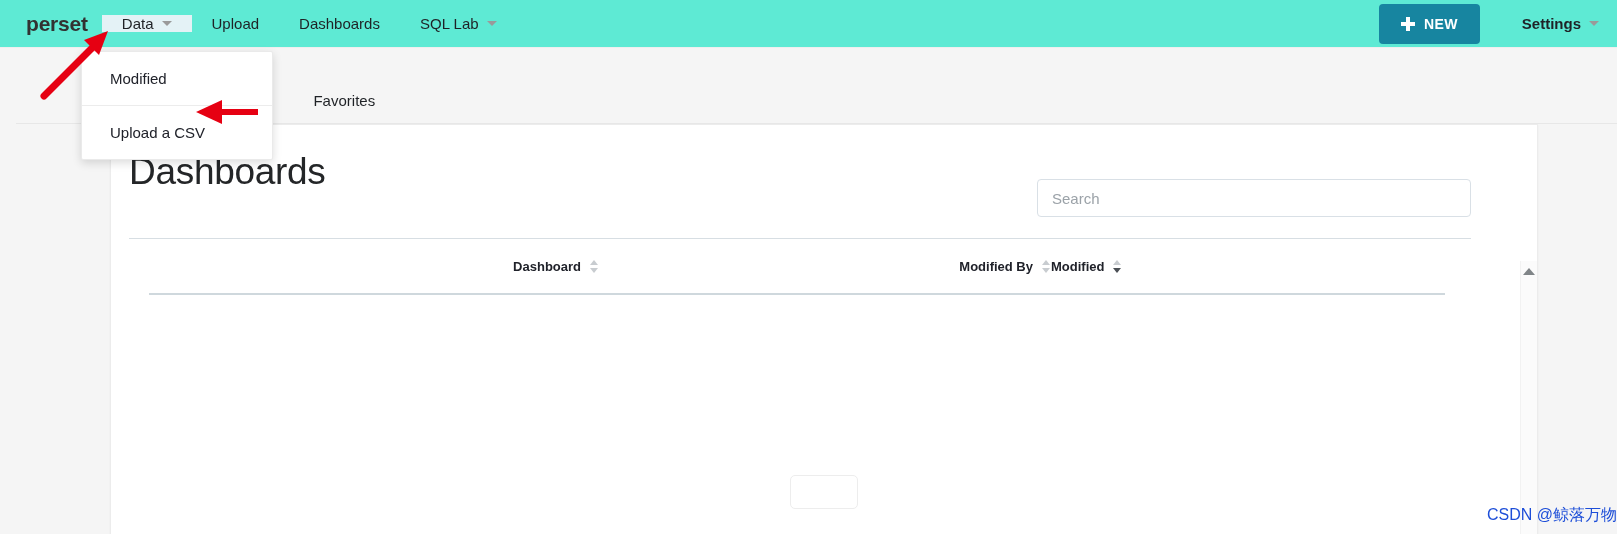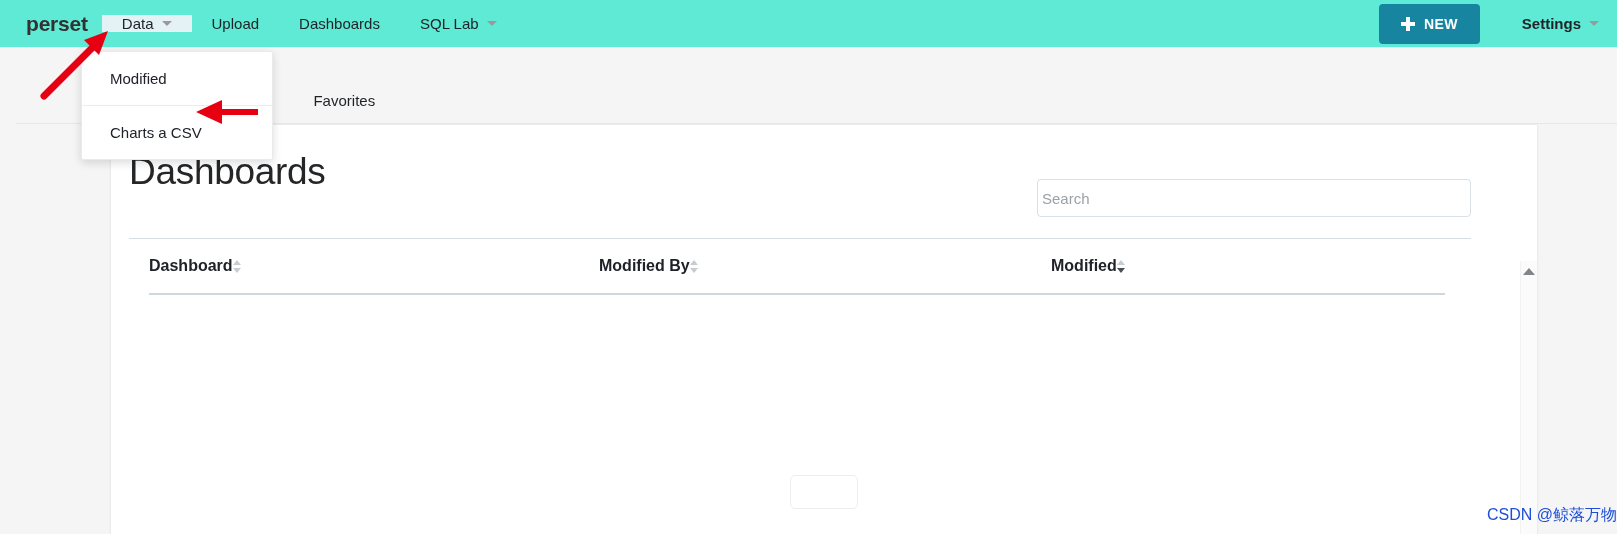--- a/index.html
+++ b/index.html
@@ -141,21 +141,21 @@
     margin: 0;
     letter-spacing: -0.3px;
   }
   .search-box {
     position: absolute;
     right: 66px; top: 54px;
     width: 434px; height: 38px;
     border: 1px solid #d9e0e6;
     border-radius: 4px;
     background: #fff;
-    padding: 0 4px;
+    padding: 0 14px;
     font-size: 15px;
     color: #44484c;
     font-family: "Liberation Sans", sans-serif;
     outline: none;
   }
   .search-box::placeholder { color: #9ba2a8; }
   .head-divider {
     position: absolute;
     left: 18px; right: 66px; top: 113px;
     height: 1px;
@@ -171,25 +171,27 @@
   .thead {
     position: relative;
     height: 56px;
     margin: 0 92px 0 38px;
     display: flex;
     align-items: center;
     border-bottom: 2px solid #cfd8dd;
   }
   .th {
     display: flex; align-items: center;
-    font-size: 16px;
+    gap: 9px;
+    font-size: 13px;
     font-weight: bold;
     color: #20222a;
     cursor: pointer;
     white-space: nowrap;
+    justify-content: flex-end;
   }
   .th.col-dashboard { width: 450px; }
   .th.col-modifiedby { width: 452px; }
   .th.col-modified { width: auto; }
   .sort-icon {
     position: relative;
     display: inline-block;
     width: 9px; height: 15px;
   }
   .sort-icon i {
@@ -385,21 +387,21 @@
       <div class="scroll-arrow"></div>
     </div>
   </div>
 
   <div class="dropdown">
     <div class="dd-item">
       <span>Modified</span>
     </div>
     <div class="dd-sep"></div>
     <div class="dd-item">
-      <span>Charts a CSV</span>
+      <span>Upload a CSV</span>
     </div>
     <div class="dd-tail"></div>
   </div>
 
   <svg class="anno-layer" width="1617" height="534" viewBox="0 0 1617 534">
 
     <g>
       <path d="M 44 96 L 96 44" stroke="#e60012" stroke-width="7" stroke-linecap="round" fill="none"></path>
       <path d="M 108 31 L 84 40 L 99 55 Z" fill="#e60012"></path>
     </g>

